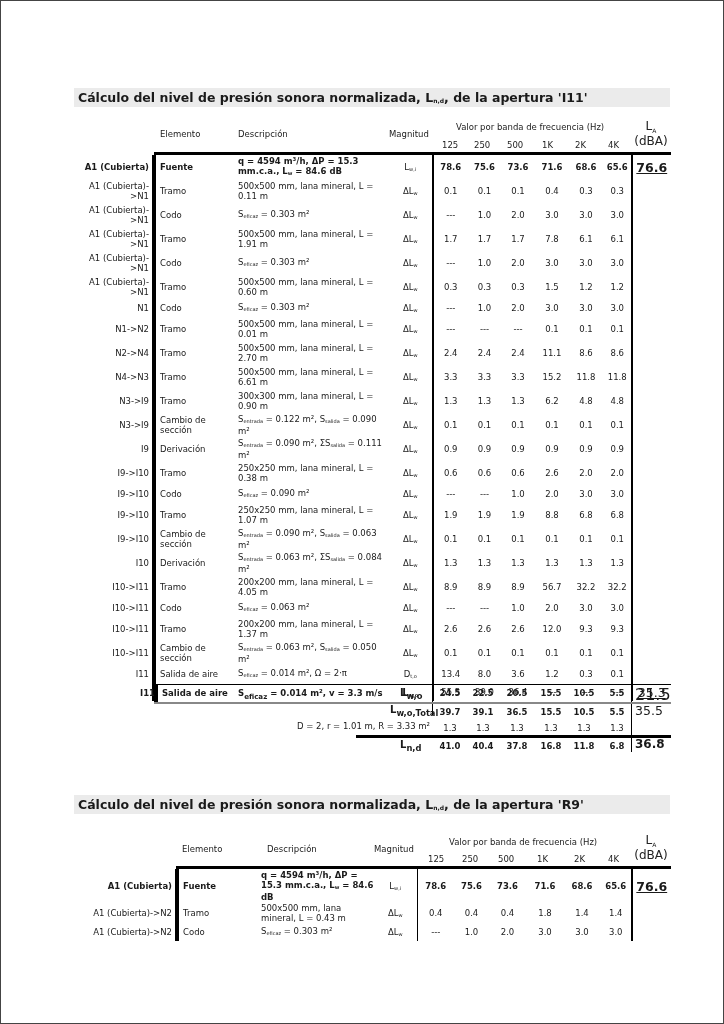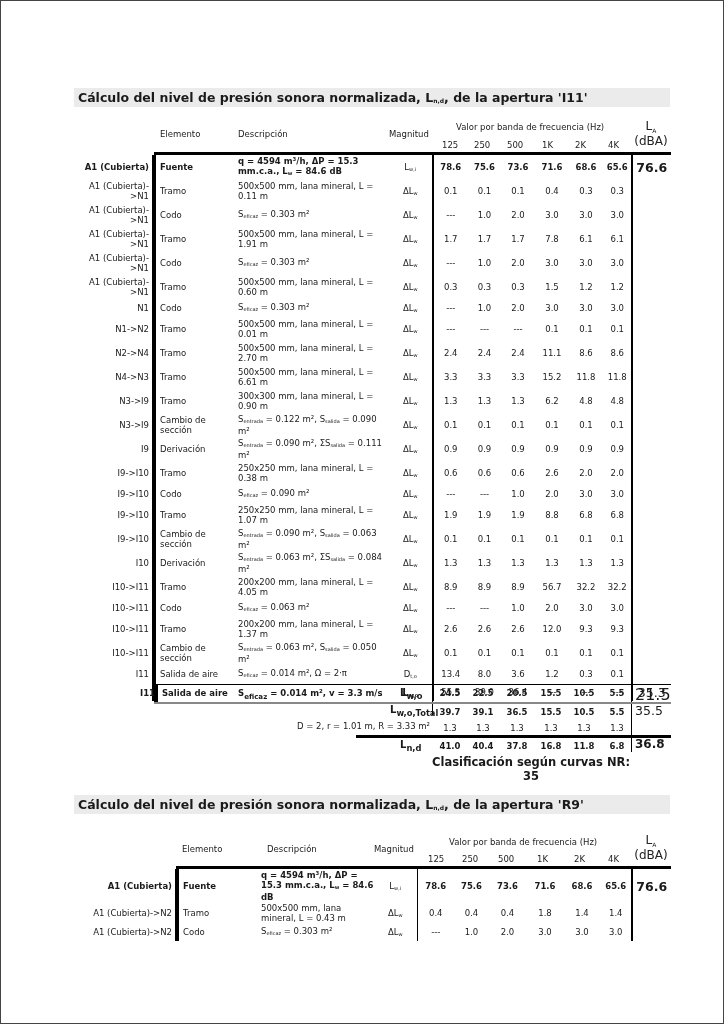--- a/index.html
+++ b/index.html
@@ -16,21 +16,21 @@
   .la-hdr sub { font-size: 6px; }
 
   table.calc { position: absolute; border-collapse: collapse; font-size: 8.5px; }
   table.calc td { padding: 0; vertical-align: middle; }
   td.elem { text-align: right; padding-right: 3px !important; line-height: 10px; }
   td.tipo { border-left: 4px solid #000; padding-left: 4px !important; line-height: 10px; }
   td.desc { line-height: 10px; }
   td.desc sub, td.mag sub { font-size: 5px; vertical-align: -1px; }
   td.mag { text-align: center; border-right: 1px solid #000; }
   td.num { text-align: center; }
-  td.la { text-align: center; border-left: 1px solid #000; font-size: 12.5px; }
+  td.la { text-align: center; border-left: 1px solid #000; font-size: 12.5px; text-decoration: underline; }
   .bold { font-weight: bold; }
   .lbl { position: absolute; font-size: 8.5px; white-space: nowrap; }
   .nr { position: absolute; font-weight: bold; font-size: 11.5px; text-align: center; line-height: 14px; }
 </style>
 </head>
 <body>
 
 <div class="page">
 
   <div class="section-title" style="top:87px;">
@@ -408,24 +408,20 @@
   <div style="position:absolute;left:73px;top:719px;width:597px;height:15px;">
     <span class="lbl" style="right:241px;top:1px;" id="room-label">D = 2, r = 1.01 m, R = 3.33 m²</span>
     <span id="room-vals"></span>
   <span class="lbl" style="left: 362px; top: 3px; width: 28px; text-align: center;">1.3</span><span class="lbl" style="left: 395px; top: 3px; width: 28px; text-align: center;">1.3</span><span class="lbl" style="left: 429px; top: 3px; width: 28px; text-align: center;">1.3</span><span class="lbl" style="left: 463px; top: 3px; width: 28px; text-align: center;">1.3</span><span class="lbl" style="left: 496px; top: 3px; width: 28px; text-align: center;">1.3</span><span class="lbl" style="left: 529px; top: 3px; width: 28px; text-align: center;">1.3</span></div>
   <div style="position:absolute;left:355px;top:734px;width:315px;height:3px;background:#000;"></div>
   <div style="position:absolute;left:73px;top:737px;width:597px;height:16px;">
     <span class="lbl bold" style="left:326px;top:1px;font-size:10px;" id="result-mag">L<sub>n,d</sub></span>
     <span id="result-vals"></span>
     <span class="lbl bold" style="left:561px;top:-1px;font-size:12px;">36.8</span>
   <span class="lbl bold" style="left: 362px; top: 3px; width: 28px; text-align: center;">41.0</span><span class="lbl bold" style="left: 395px; top: 3px; width: 28px; text-align: center;">40.4</span><span class="lbl bold" style="left: 429px; top: 3px; width: 28px; text-align: center;">37.8</span><span class="lbl bold" style="left: 463px; top: 3px; width: 28px; text-align: center;">16.8</span><span class="lbl bold" style="left: 496px; top: 3px; width: 28px; text-align: center;">11.8</span><span class="lbl bold" style="left: 529px; top: 3px; width: 28px; text-align: center;">6.8</span></div>
-  <div class="nr" style="left:430px;top:754px;width:200px;">
-    <div>Clasificación según curvas NR:</div>
-    <div>35</div>
-  </div>
 
   <div class="section-title" style="top:794px;">
     <span>Cálculo del nivel de presión sonora normalizada, L</span><sub>n,d</sub><span>, de la apertura 'R9'</span>
   </div>
 
   <div class="hdr" style="left:181px;top:843px;">Elemento</div>
   <div class="hdr" style="left:266px;top:843px;">Descripción</div>
   <div class="hdr" style="left:373px;top:843px;">Magnitud</div>
   <div class="hdr" style="left:448px;top:836px;">Valor por banda de frecuencia (Hz)</div>
   <div class="hdr" style="left:427px;top:853px;">125</div>

